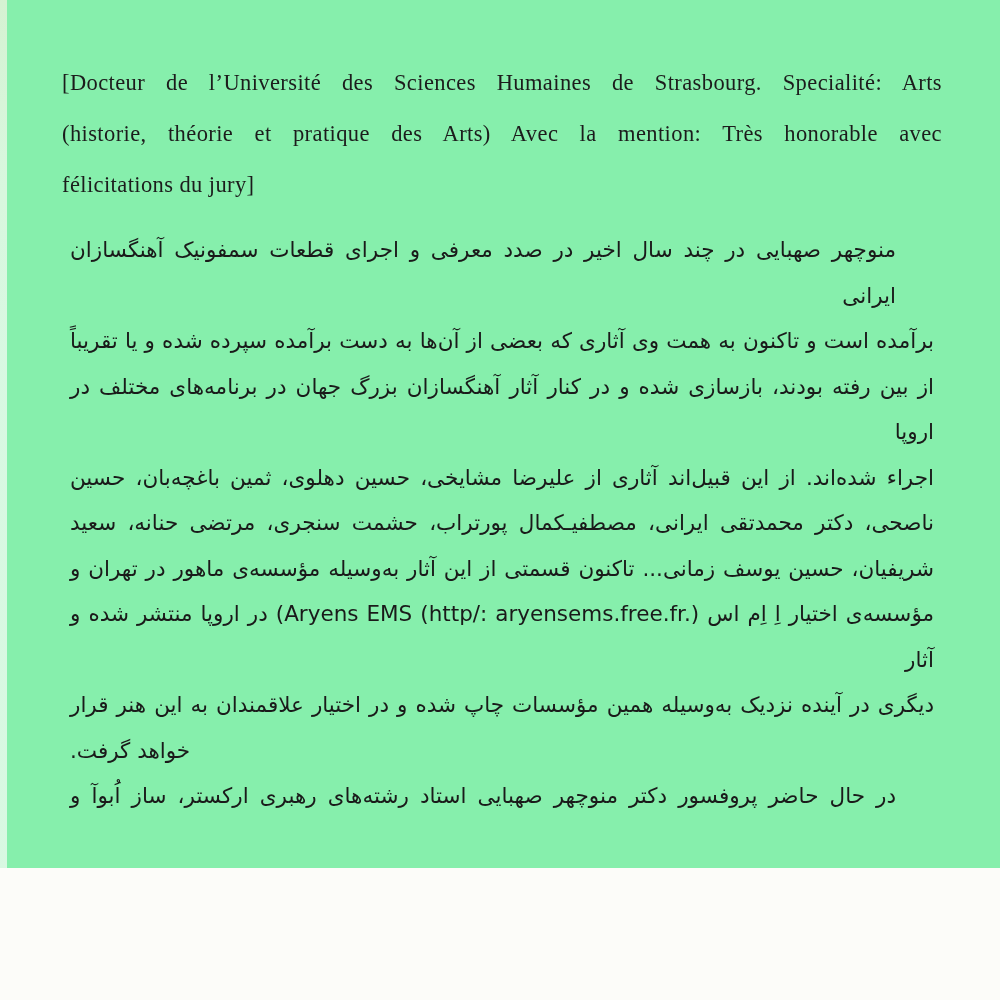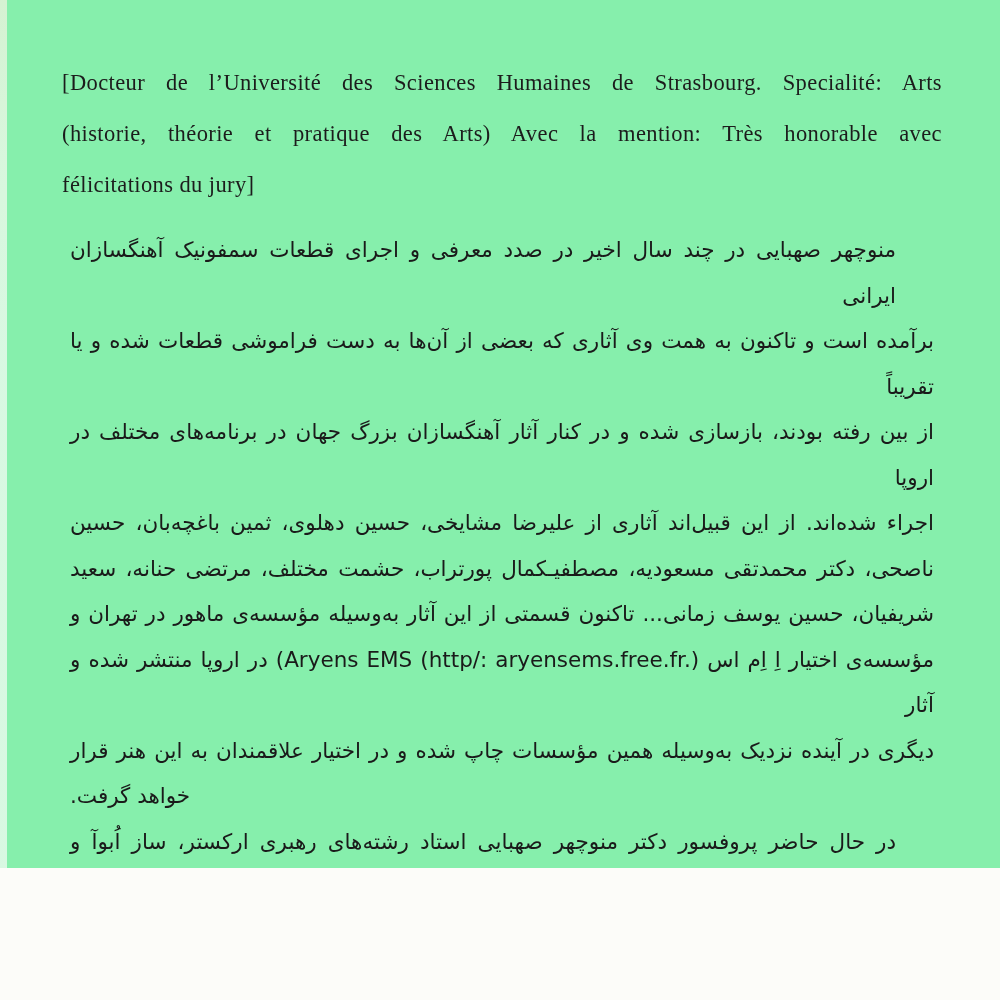--- a/index.html
+++ b/index.html
@@ -78,24 +78,24 @@
 
   <div class="french-block" lang="fr">
     <div class="line full">[Docteur de l’Université des Sciences Humaines de Strasbourg. Specialité: Arts</div>
     <div class="line full">(historie, théorie et pratique des Arts) Avec la mention: Très honorable avec</div>
     <div class="line end">félicitations du jury]</div>
   </div>
 
   <div class="persian-block" lang="fa" dir="rtl">
     <div>
       <div class="line full indent">منوچهر صهبایی در چند سال اخیر در صدد معرفی و اجرای قطعات سمفونیک آهنگسازان ایرانی</div>
-      <div class="line full">برآمده است و تاکنون به همت وی آثاری که بعضی از آن‌ها به دست فراموشی قطعات شده و یا تقریباً</div>
+      <div class="line full">برآمده است و تاکنون به همت وی آثاری که بعضی از آن‌ها به دست برآمده سپرده شده و یا تقریباً</div>
       <div class="line full">از بین رفته بودند، بازسازی شده و در کنار آثار آهنگسازان بزرگ جهان در برنامه‌های مختلف در اروپا</div>
       <div class="line full">اجراء شده‌اند. از این قبیل‌اند آثاری از علیرضا مشایخی، حسین دهلوی، ثمین باغچه‌بان، حسین</div>
-      <div class="line full">ناصحی، دکتر محمدتقی مسعودیه، مصطفیـکمال پورتراب، حشمت مختلف، مرتضی حنانه، سعید</div>
+      <div class="line full">ناصحی، دکتر محمدتقی ایرانی، مصطفیـکمال پورتراب، حشمت سنجری، مرتضی حنانه، سعید</div>
       <div class="line full">شریفیان، حسین یوسف زمانی... تاکنون قسمتی از این آثار به‌وسیله مؤسسه‌ی ماهور در تهران و</div>
       <div class="line full">مؤسسه‌ی اختیار اِ اِم اس ‎(Aryens EMS (http/: aryensems.free.fr.)‎ در اروپا منتشر شده و آثار</div>
       <div class="line full">دیگری در آینده نزدیک به‌وسیله همین مؤسسات چاپ شده و در اختیار علاقمندان به این هنر قرار</div>
       <div class="line end">خواهد گرفت.</div>
     </div>
     <div>
       <div class="line full indent">در حال حاضر پروفسور دکتر منوچهر صهبایی استاد رشته‌های رهبری ارکستر، ساز اُبوآ و</div>
     </div>
   </div>
 

